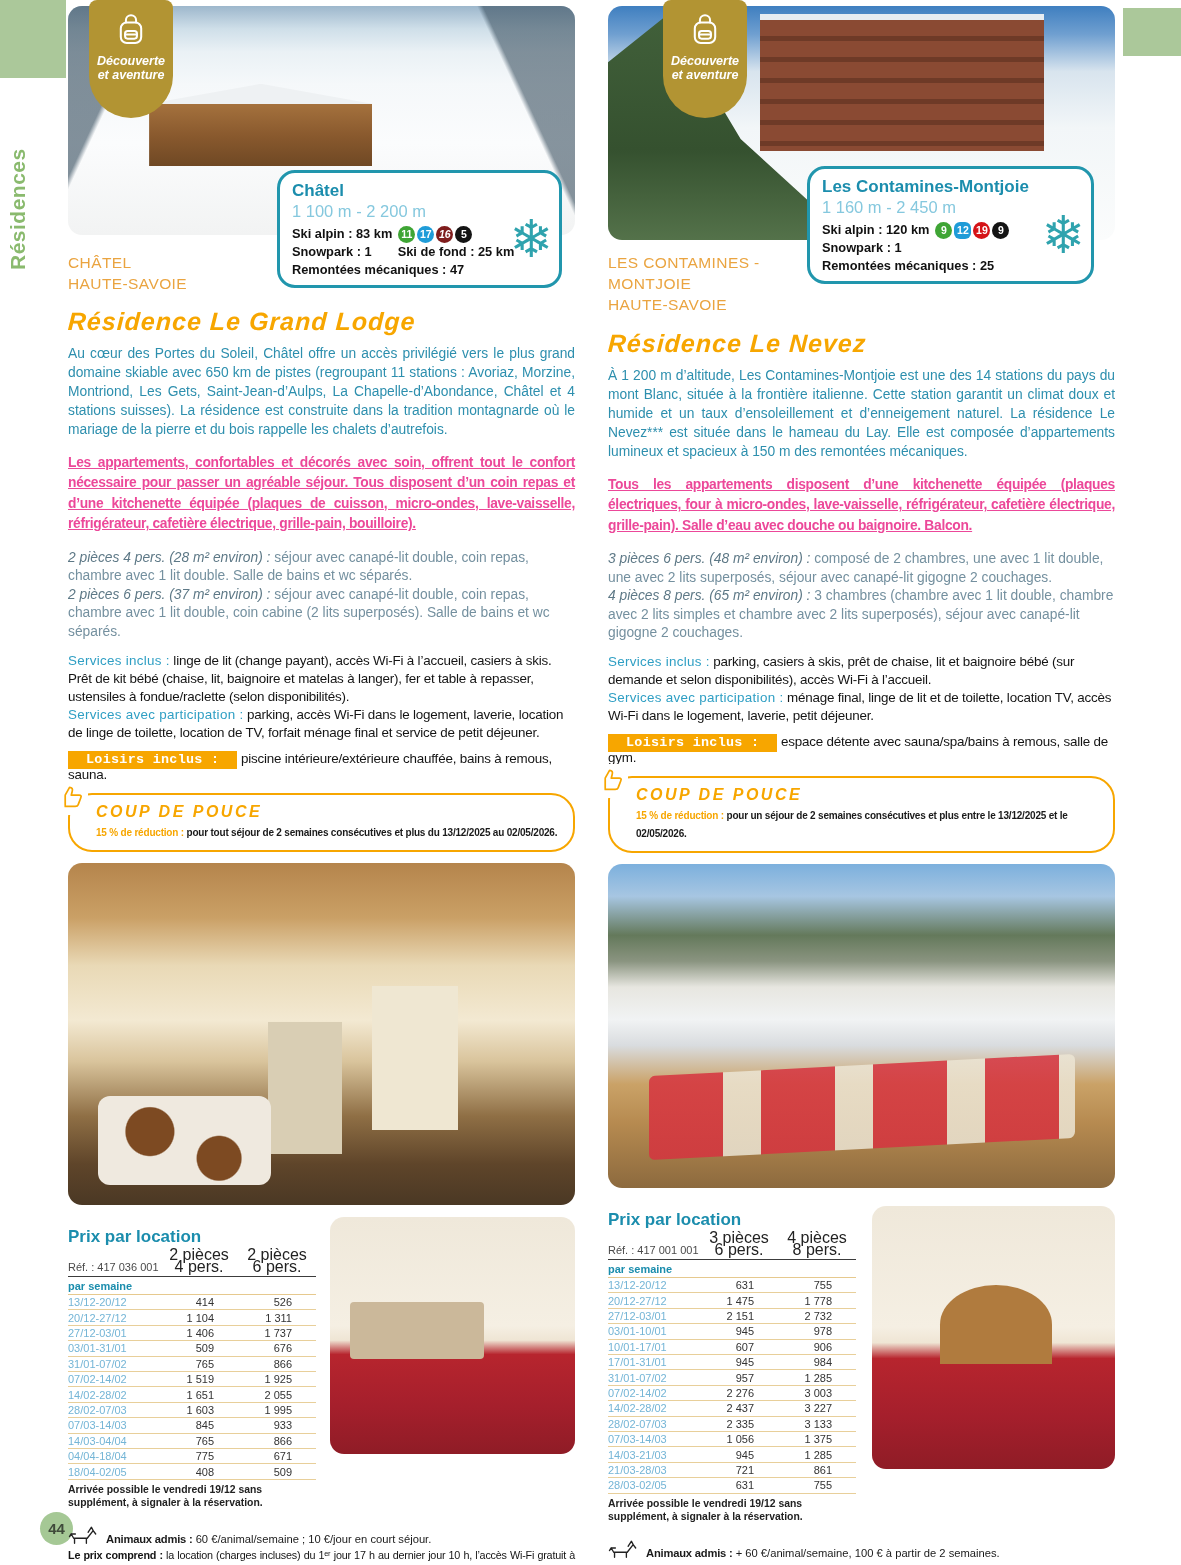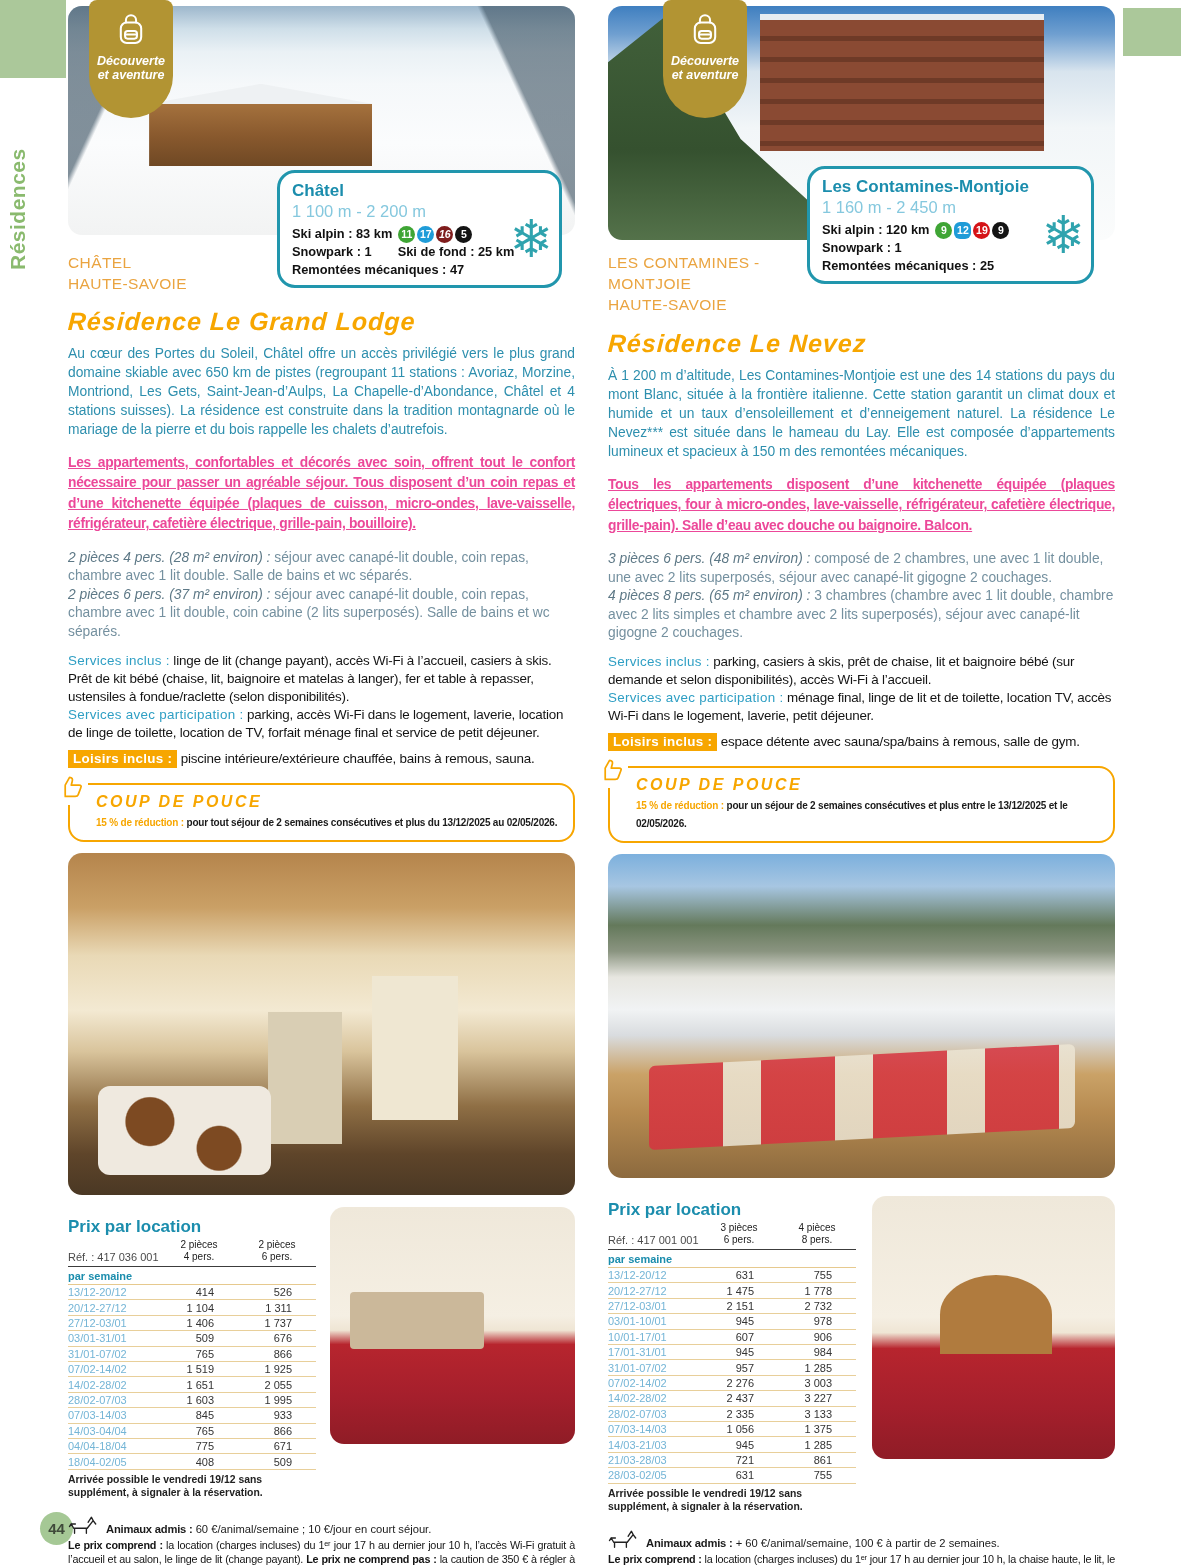--- a/index.html
+++ b/index.html
@@ -74,36 +74,36 @@
   .residence-title{margin:6px 0 0;color:#f7a600;font-size:25px;line-height:30px;font-weight:bold;
      font-style:italic;letter-spacing:1px;transform:skewX(-3deg);transform-origin:left;}
   .intro{margin-top:8px;font-size:13.8px;line-height:19px;color:#2d8fae;text-align:justify;}
   .boldpara{margin-top:8px;font-size:13.8px;line-height:20.5px;font-weight:bold;color:#ec4899;
      letter-spacing:-.3px;text-align:justify;text-decoration:underline;}
   .apts{margin-top:8px;font-size:13.8px;line-height:18.6px;color:#74909f;}
   .apt-lead{font-style:italic;color:#5d7886;}
   .svc{margin-top:10px;font-size:13.4px;line-height:18px;color:#141414;letter-spacing:-.2px;}
   .svc-label{color:#2f9fc4;font-weight:500;letter-spacing:.3px;}
   .loisirs{margin-top:9px;font-size:13.4px;color:#141414;letter-spacing:-.2px;}
-  .loisirs-label{background:#f7a600;color:#fff;font-weight:bold;padding:1px 5px 2px;letter-spacing:.3px;}
-  .coup{position:relative;margin-top:17px;border:2.5px solid #f7a600;border-radius:16px;
+  .loisirs-label{background:#f7a600;color:#fff;font-weight:bold;padding:1px 18px 2px;letter-spacing:.3px;font-family:Liberation Mono, monospace;}
+  .coup{position:relative;margin-top:11px;border:2.5px solid #f7a600;border-radius:24px;
      padding:8px 14px 9px 26px;}
   .coup-thumb{position:absolute;left:-12px;top:-14px;background:#fff;padding:2px;}
   .coup-title{color:#f7a600;font-size:16px;font-weight:bold;font-style:italic;letter-spacing:2.5px;}
   .coup-text{margin-top:3px;font-size:10px;line-height:17.5px;font-weight:bold;letter-spacing:-.2px;}
   .coup-lead{color:#f7a600;}
   .photo-mid{margin-top:11px;width:507px;height:342px;}
   .col--r .photo-mid{height:324px;}
   
   .price-section{position:relative;margin-top:22px;}
   .price-title{font-size:17px;font-weight:bold;color:#1b8dad;}
   .ptable{width:248px;margin-top:2px;}
   .phead{display:flex;align-items:flex-end;border-bottom:1.5px solid #3c3c3c;padding-bottom:3px;}
   .pref{flex:1;font-size:11px;color:#4a4a4a;}
-  .pcolh{width:78px;text-align:center;font-size:10px;line-height:12px;color:#222;}
+  .pcolh{width:78px;text-align:center;font-size:16px;line-height:12px;color:#222;}
   .pperiod{font-size:11px;font-weight:bold;color:#1b8dad;padding:3px 0 2px;border-bottom:1px solid #e6c98e;}
   .prow{display:flex;height:14.4px;align-items:center;border-bottom:1px solid #e8cf9a;font-size:11px;}
   .pd{flex:1;color:#74b5d6;}
   .pv{width:78px;text-align:right;padding-right:24px;box-sizing:border-box;color:#333;}
   .pfoot{margin-top:3px;font-size:10.4px;line-height:13px;font-weight:bold;color:#222;width:250px;}
   .photo-bed{position:absolute;right:0;top:-10px;width:245px;height:237px;}
   .col--r .photo-bed{top:-4px;width:243px;height:263px;}
   
   .animals{margin-top:14px;display:flex;align-items:flex-end;gap:8px;font-size:11.2px;}
   .animals b{letter-spacing:-.2px;}

